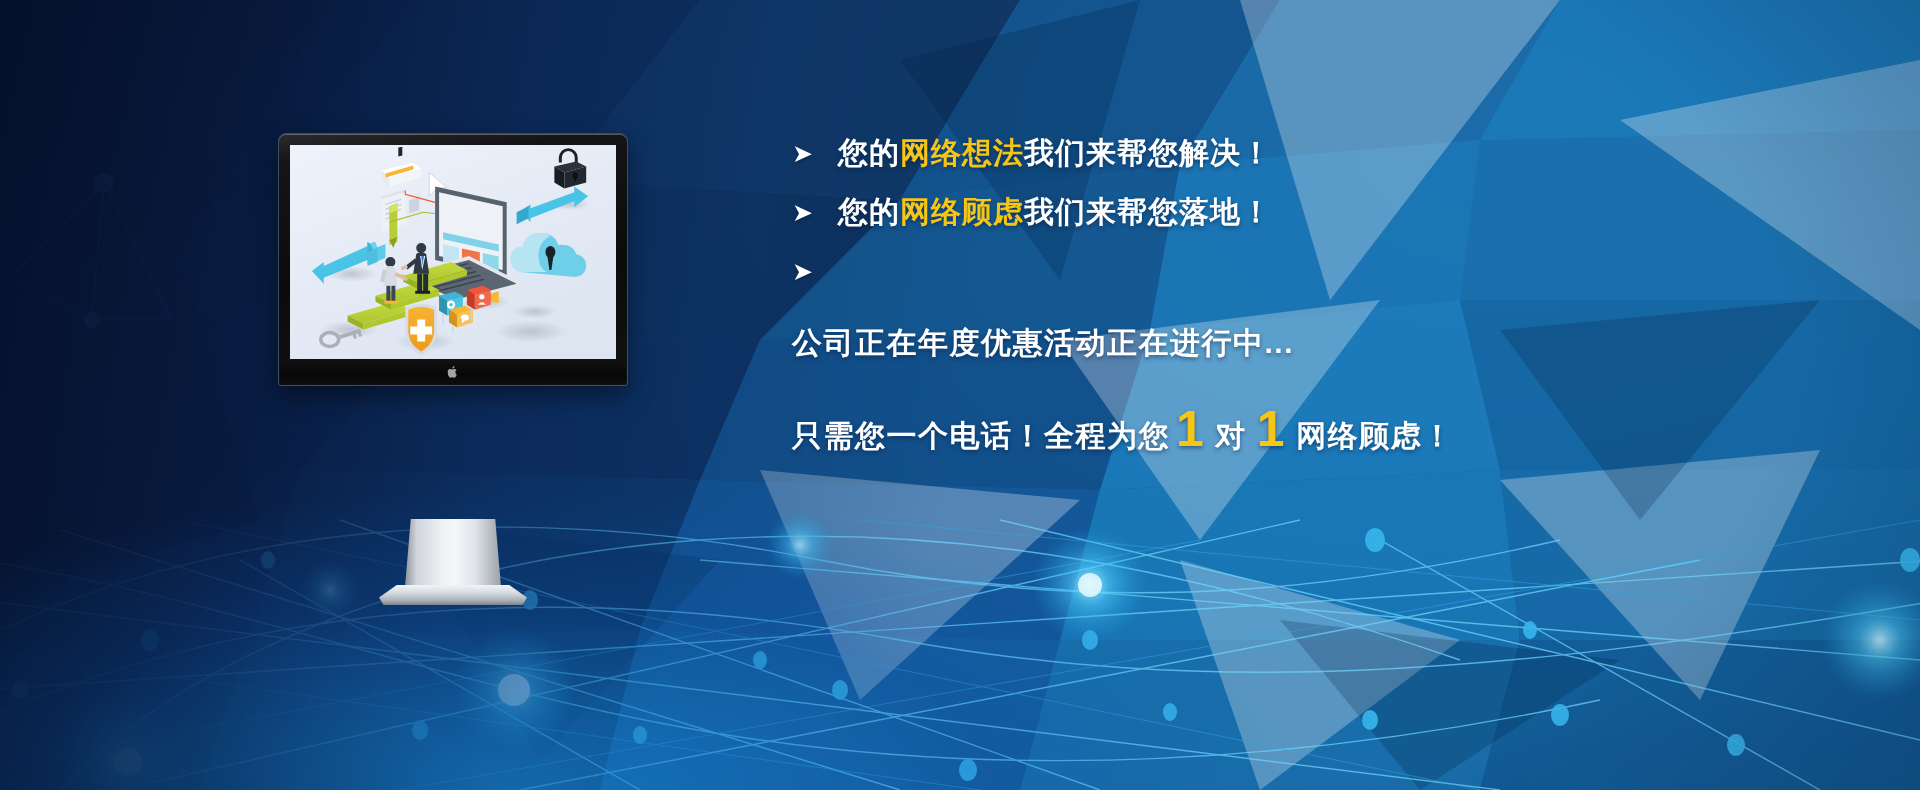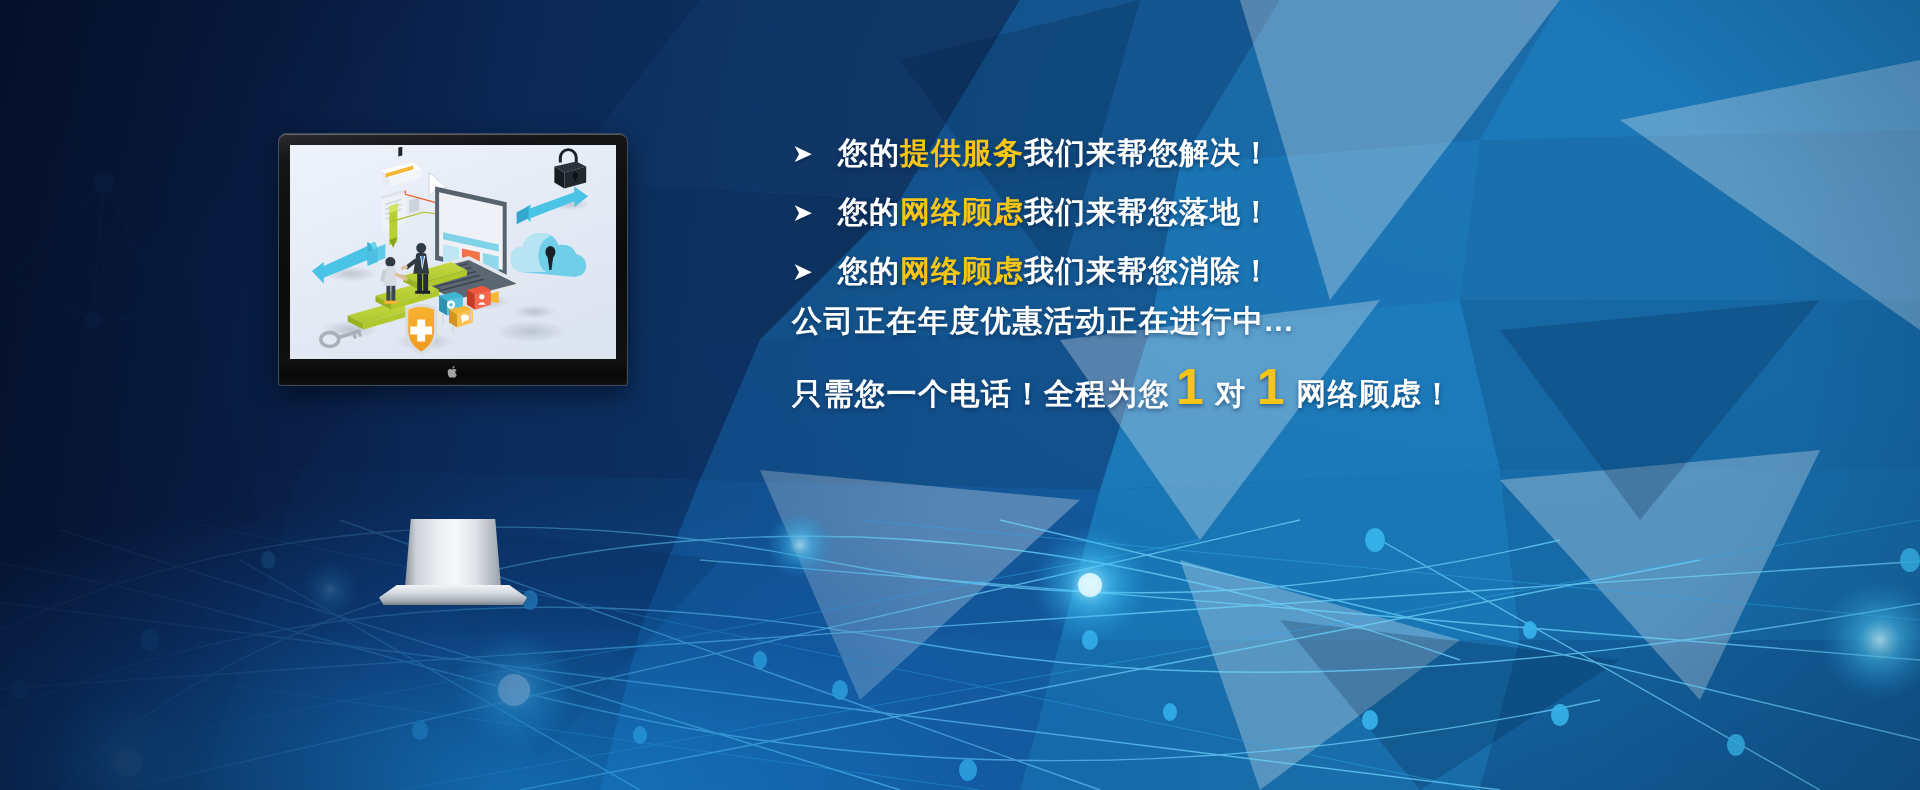--- a/index.html
+++ b/index.html
@@ -94,27 +94,28 @@
     text-shadow:0 2px 3px rgba(0,20,50,.45);
   }
   .bullet-text{
     font-size:30px;font-weight:bold;color:#ffffff;
     letter-spacing:1px;
     text-shadow:0 2px 4px rgba(0,24,58,.5);
     white-space:nowrap;
   }
   .hl{color:#f6c515;}
   .promo{
+    margin-top:22px;
     font-size:30px;font-weight:bold;color:#ffffff;
     letter-spacing:1.5px;
     text-shadow:0 2px 4px rgba(0,24,58,.5);
     white-space:nowrap;
   }
   .callout{
-    margin-top:20px;
+    margin-top:40px;
     font-size:30px;font-weight:bold;color:#ffffff;
     letter-spacing:1.5px;
     text-shadow:0 2px 4px rgba(0,24,58,.5);
     white-space:nowrap;
     display:flex;align-items:baseline;
   }
   .big-num{
     color:#f6c515;font-size:50px;font-weight:bold;
     padding:0 6px;line-height:1;
   }
@@ -492,31 +493,30 @@
           <path d="M12.9 4.6c.8-1 1.3-2.3 1.2-3.6-1.1.1-2.5.8-3.3 1.7-.7.8-1.3 2.2-1.2 3.5 1.2.1 2.5-.6 3.3-1.6z" fill="#d7d7d7"></path>
         </svg>
       </div>
     </div>
   </div>
 
   <div id="copy">
 
     <div class="bullet-row">
       <span class="arrow-mark">➤</span>
-      <span class="bullet-text"><span>您的</span><span class="hl">提供服务</span><span>我们来帮您解决！</span></span>
+      <span class="bullet-text"><span>您的</span><span class="hl">网络想法</span><span>我们来帮您解决！</span></span>
     </div>
 
     <div class="bullet-row">
       <span class="arrow-mark">➤</span>
       <span class="bullet-text"><span>您的</span><span class="hl">网络顾虑</span><span>我们来帮您落地！</span></span>
     </div>
 
     <div class="bullet-row">
       <span class="arrow-mark">➤</span>
-      <span class="bullet-text"><span>您的</span><span class="hl">网络顾虑</span><span>我们来帮您消除！</span></span>
     </div>
 
     <div class="promo">公司正在年度优惠活动正在进行中...</div>
 
     <div class="callout">
       <span>只需您一个电话！全程为您</span>
       <span class="big-num">1</span>
       <span class="mid">对</span>
       <span class="big-num">1</span>
       <span class="mid">网络顾虑！</span>

